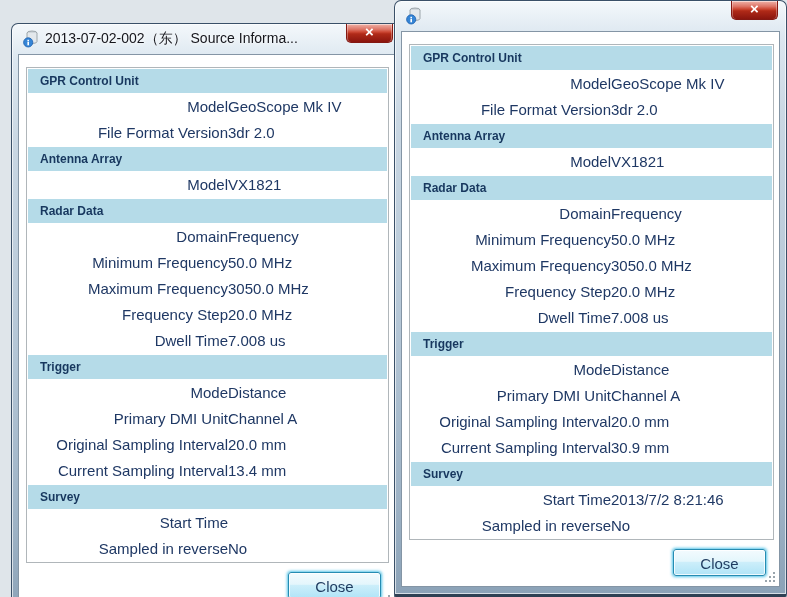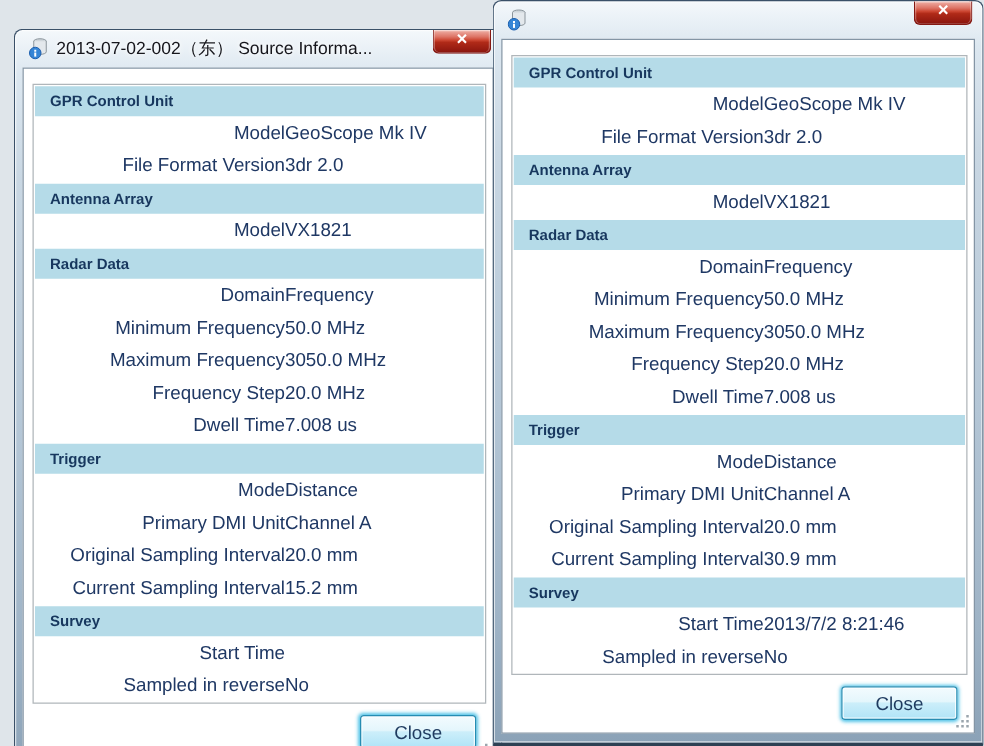--- a/index.html
+++ b/index.html
@@ -126,21 +126,21 @@
         <div class="row">
           <span class="lbl">Primary DMI Unit</span>
           <span class="val">Channel A</span>
         </div>
         <div class="row">
           <span class="lbl">Original Sampling Interval</span>
           <span class="val">20.0 mm</span>
         </div>
         <div class="row">
           <span class="lbl">Current Sampling Interval</span>
-          <span class="val">15.2 mm</span>
+          <span class="val">13.4 mm</span>
         </div>
         <div class="sec-header">Survey</div>
         <div class="row">
           <span class="lbl">Start Time</span>
         </div>
         <div class="row">
           <span class="lbl">Sampled in reverse</span>
           <span class="val">No</span>
         </div>
       </div>

